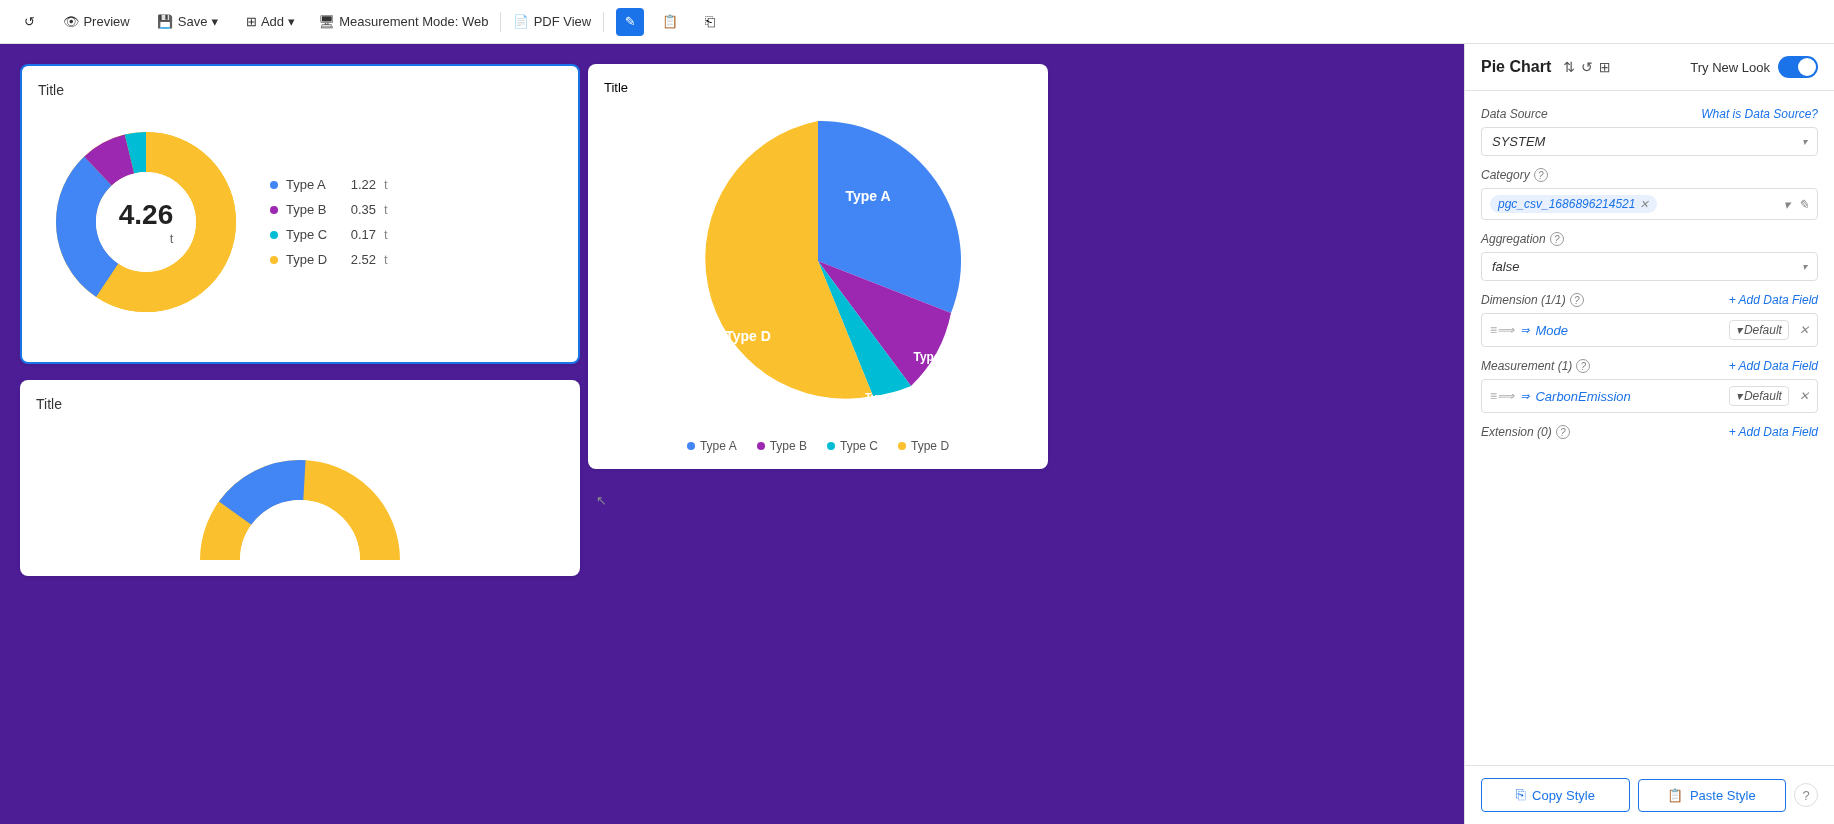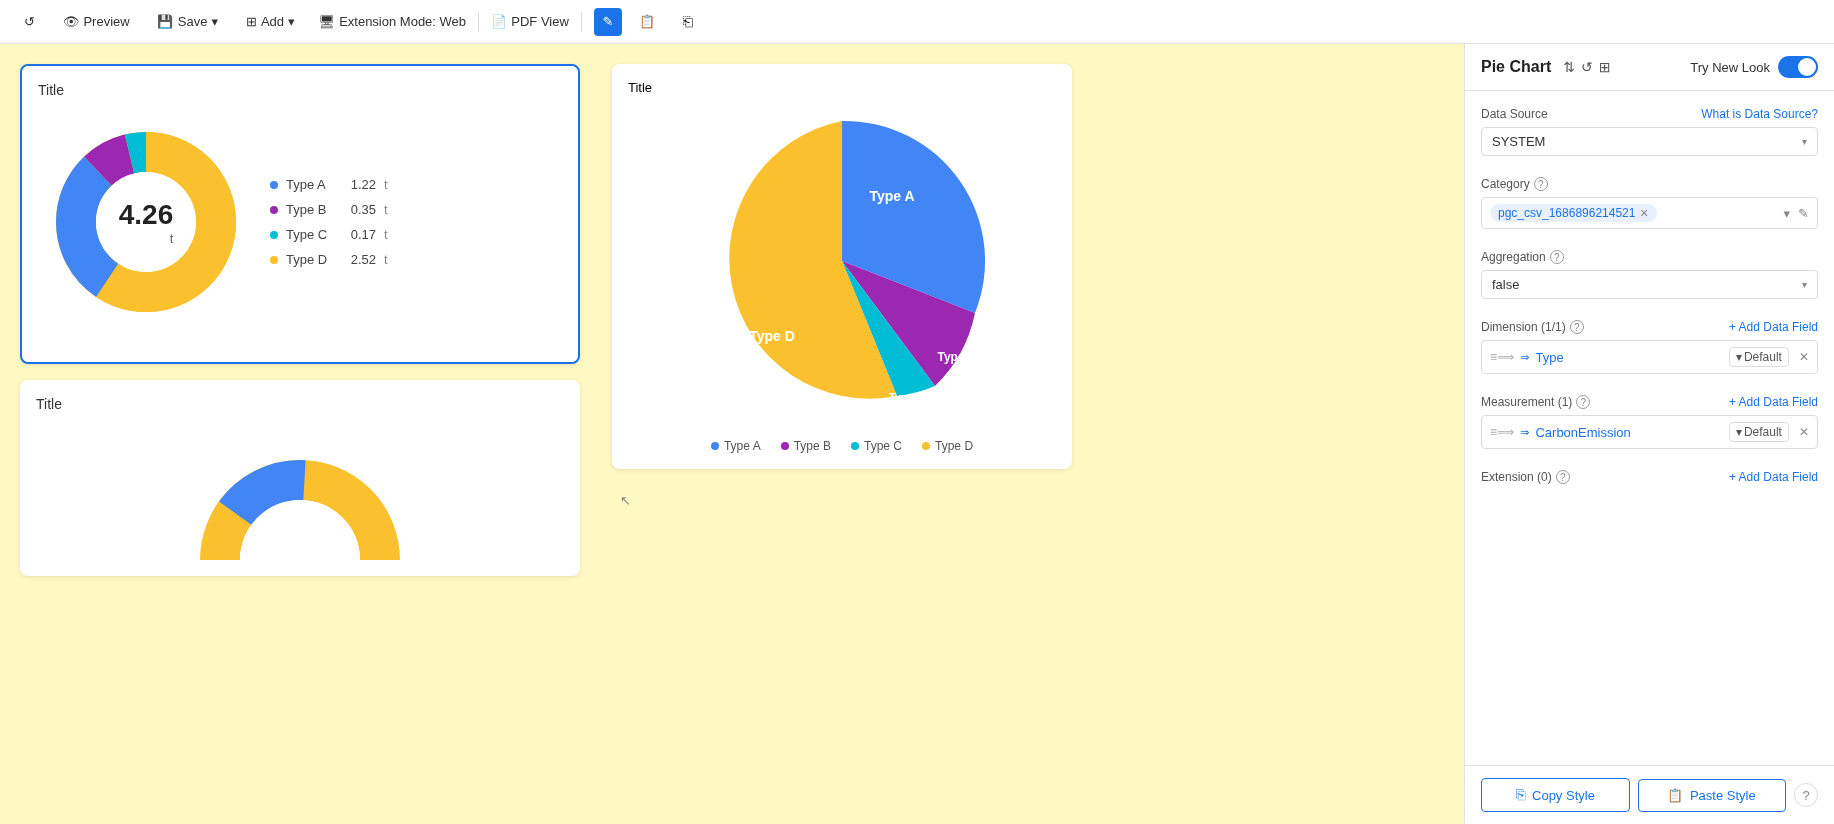--- a/index.html
+++ b/index.html
@@ -20,21 +20,21 @@
     .separator { width: 1px; height: 20px; background: #ddd; }
     .mode-btn { display: flex; align-items: center; gap: 4px; font-size: 13px; color: #333; cursor: pointer; }
     .pdf-btn { display: flex; align-items: center; gap: 4px; font-size: 13px; color: #333; cursor: pointer; }
     .icon-btn { width: 28px; height: 28px; display: flex; align-items: center; justify-content: center; cursor: pointer; border-radius: 4px; }
     .icon-btn.active { background: #1a73e8; color: white; }
 
     
     .main { display: flex; flex: 1; overflow: hidden; }
 
     
-    .canvas { flex: 1; background: #fef9c3; overflow: auto; padding: 20px; display: flex; gap: 32px; }
+    .canvas { flex: 1; background: #4c1d95; overflow: auto; padding: 20px; display: flex; gap: 8px; }
     .canvas-col { display: flex; flex-direction: column; gap: 16px; }
 
     
     .chart-card {
       background: #fff; border-radius: 8px; padding: 16px;
       box-shadow: 0 1px 4px rgba(0,0,0,0.1);
     }
     .chart-card.selected { border: 2px solid #1a73e8; }
     .chart-card .card-title { font-size: 14px; font-weight: 500; margin-bottom: 8px; color: #333; }
 
@@ -69,21 +69,21 @@
 
     
     .panel-tabs { display: flex; border-bottom: 1px solid #e0e0e0; padding: 0 16px; }
     .panel-tab {
       padding: 10px 16px; font-size: 13px; cursor: pointer; color: #666;
       border-bottom: 2px solid transparent; margin-bottom: -1px;
     }
     .panel-tab.active { color: #1a73e8; border-bottom-color: #1a73e8; font-weight: 500; }
 
     
-    .panel-content { flex: 1; overflow-y: auto; padding: 16px; display: flex; flex-direction: column; gap: 21px; }
+    .panel-content { flex: 1; overflow-y: auto; padding: 16px; display: flex; flex-direction: column; gap: 12px; font-style: italic; }
 
     .field-section { display: flex; flex-direction: column; gap: 6px; }
     .field-label { font-size: 12px; color: #555; display: flex; align-items: center; gap: 4px; }
     .field-label .info-icon { width: 14px; height: 14px; border-radius: 50%; border: 1px solid #999; display: inline-flex; align-items: center; justify-content: center; font-size: 10px; color: #888; cursor: pointer; }
     .field-label .link { color: #1a73e8; font-size: 12px; margin-left: auto; cursor: pointer; text-decoration: none; }
 
     .select-box {
       display: flex; align-items: center; justify-content: space-between;
       border: 1px solid #ddd; border-radius: 4px; padding: 6px 10px;
       cursor: pointer; font-size: 13px; color: #333;
@@ -161,21 +161,21 @@
     </button>
     <button class="toolbar-btn">
       <span>⊞</span>
       <span>Add</span>
       <span>▾</span>
     </button>
   </div>
   <div class="toolbar-right">
     <div class="mode-btn">
       <span>🖥</span>
-      <span>Extension Mode: Web</span>
+      <span>Measurement Mode: Web</span>
     </div>
     <div class="separator"></div>
     <div class="pdf-btn">
       <span>📄</span>
       <span>PDF View</span>
     </div>
     <div class="separator"></div>
     <div class="icon-btn active">✎</div>
     <div class="icon-btn">📋</div>
     <div class="icon-btn">⎗</div>
@@ -364,21 +364,21 @@
         <div class="section-row">
           <div class="field-label">
             <span>Dimension (1/1)</span>
             <span class="info-icon">?</span>
           </div>
           <span class="add-field-btn">+ Add Data Field</span>
         </div>
         <div class="field-row">
           <span class="drag-icon">≡⟹</span>
           <span class="arrow-icon">⇒</span>
-          <span class="field-name">Type</span>
+          <span class="field-name">Mode</span>
           <div class="default-tag">
             <span>▾</span>
             <span>Default</span>
           </div>
           <span class="remove-icon">✕</span>
         </div>
       </div>
 
       <div class="field-section">
         <div class="section-row">

